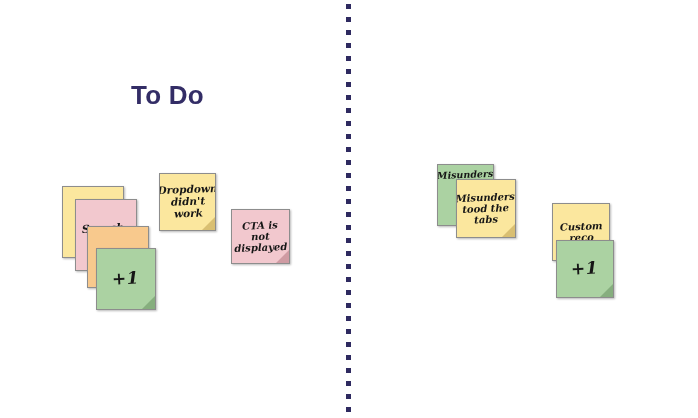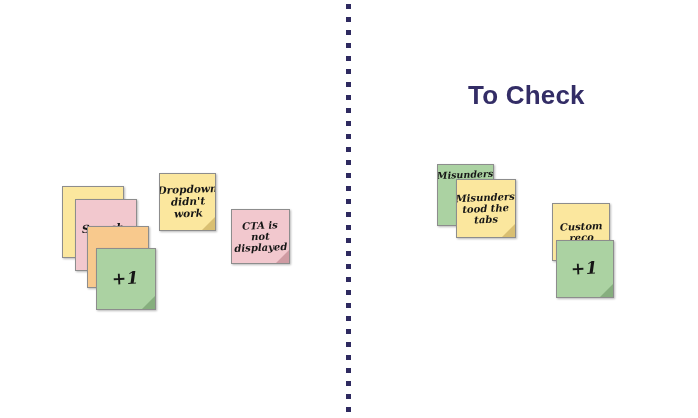--- a/index.html
+++ b/index.html
@@ -92,22 +92,22 @@
   .c-green  { background: #abd2a2; }
   .c-green  .fold { border-width: 0 0 13px 13px; border-color: transparent transparent #86ae7e transparent; }
 </style>
 </head>
 <body>
 
 <div id="board">
 
   <div class="divider"></div>
 
+  <div id="title-todo" class="col-title">To Do</div>
 
-  <div id="title-check" class="col-title">To Check</div>
 
   <div class="note c-yellow no-fold" style="left:62px; top:186px; width:62px; height:72px;">
     <span class="txt"></span>
 
   </div>
 
   <div class="note c-pink no-fold" style="left:75px; top:199px; width:62px; height:72px; font-size:11px;">
     <span class="txt" style="font-size:11px; white-space:pre-line;">Search-
 bar</span>
 

